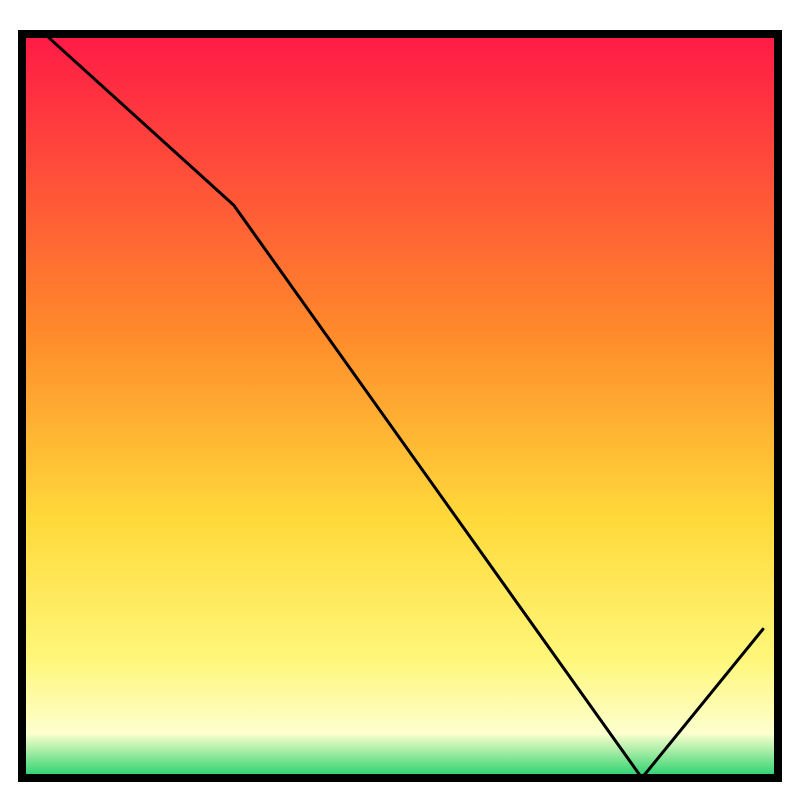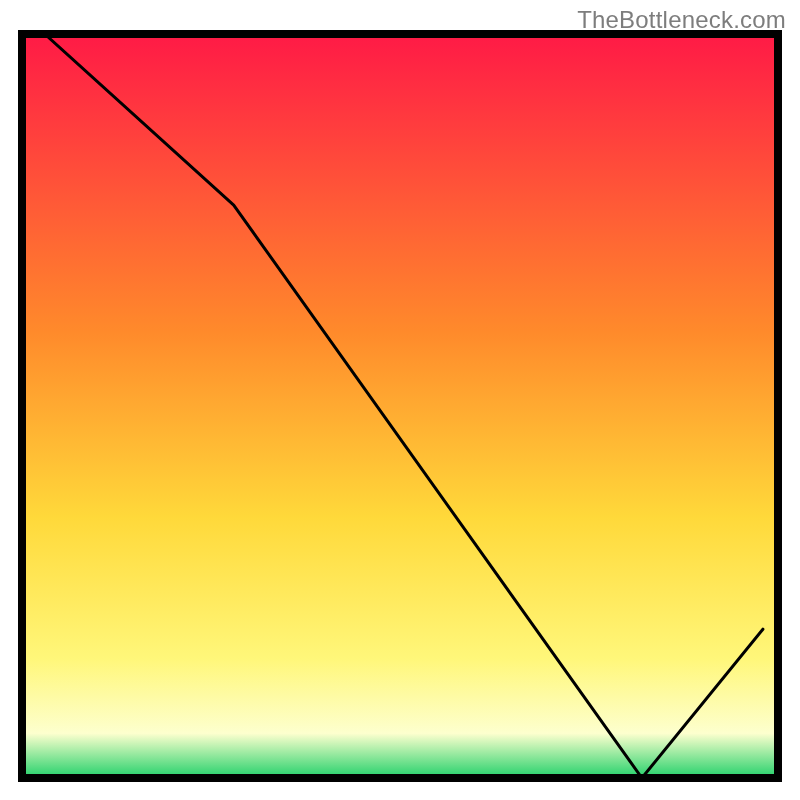--- a/index.html
+++ b/index.html
@@ -57,21 +57,20 @@
     letter-spacing: 1px;
     font-weight: 700;
     z-index: 15;
   }
 </style>
 </head>
 <body>
 
 <div class="wrap">
 
-  <div class="watermark">TheBottleneck.com</div>
 
   <svg class="chart" viewBox="0 0 800 800">
     <defs>
       <linearGradient id="bg-grad" x1="0" y1="0" x2="0" y2="1">
 
       <stop offset="0%" stop-color="#ff1a46"></stop>
           <stop offset="40%" stop-color="#ff8a2b"></stop>
           <stop offset="65%" stop-color="#ffd93a"></stop>
           <stop offset="84%" stop-color="#fff77a"></stop>
           <stop offset="94%" stop-color="#fdffce"></stop>

